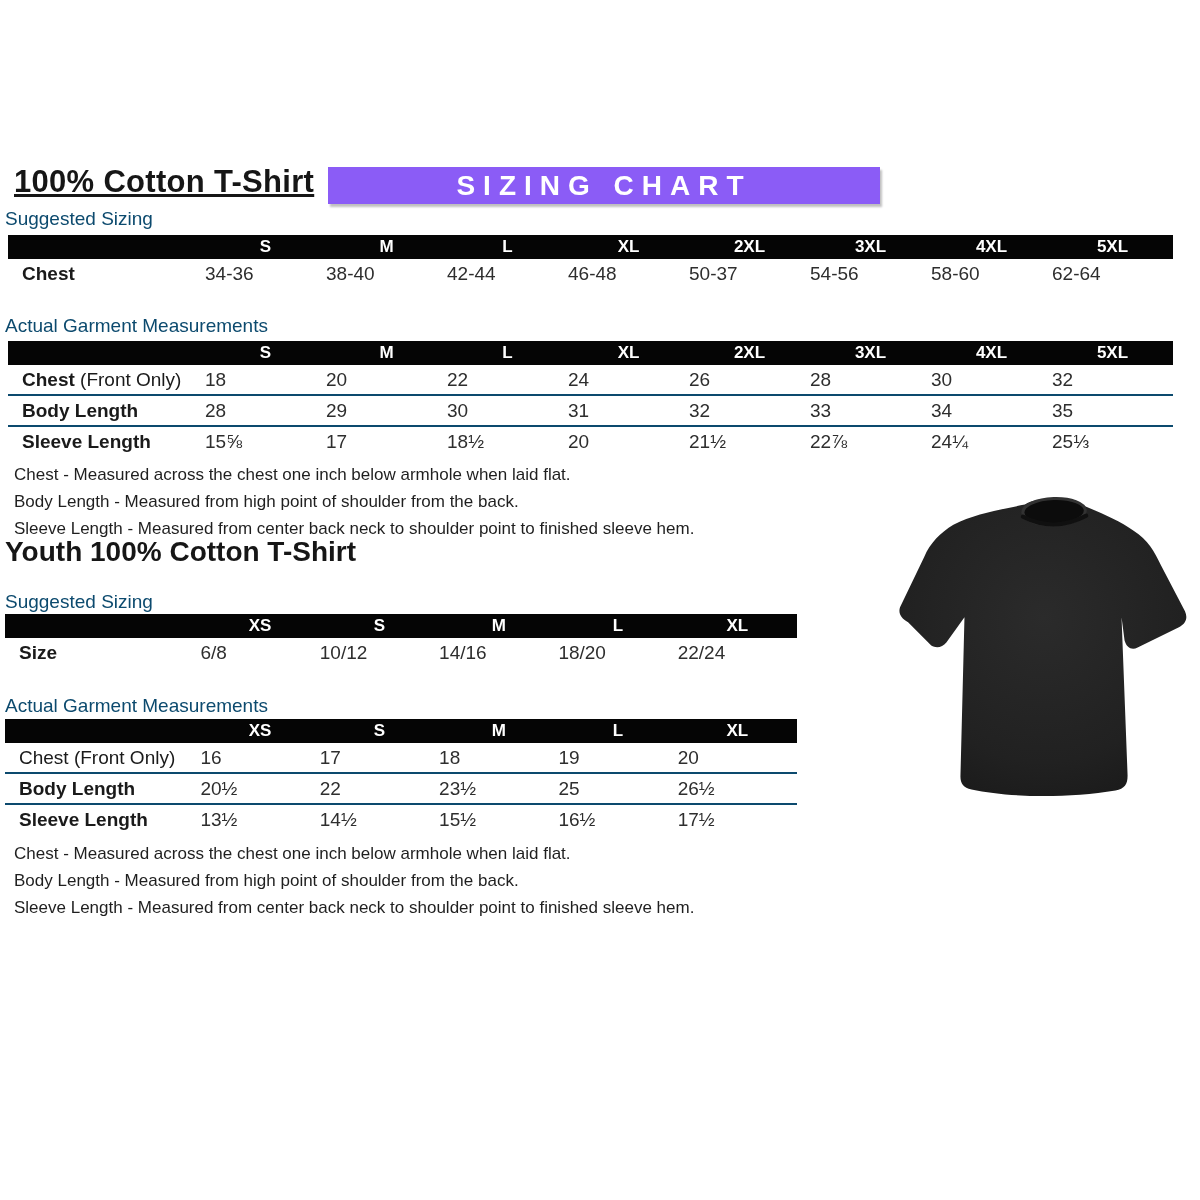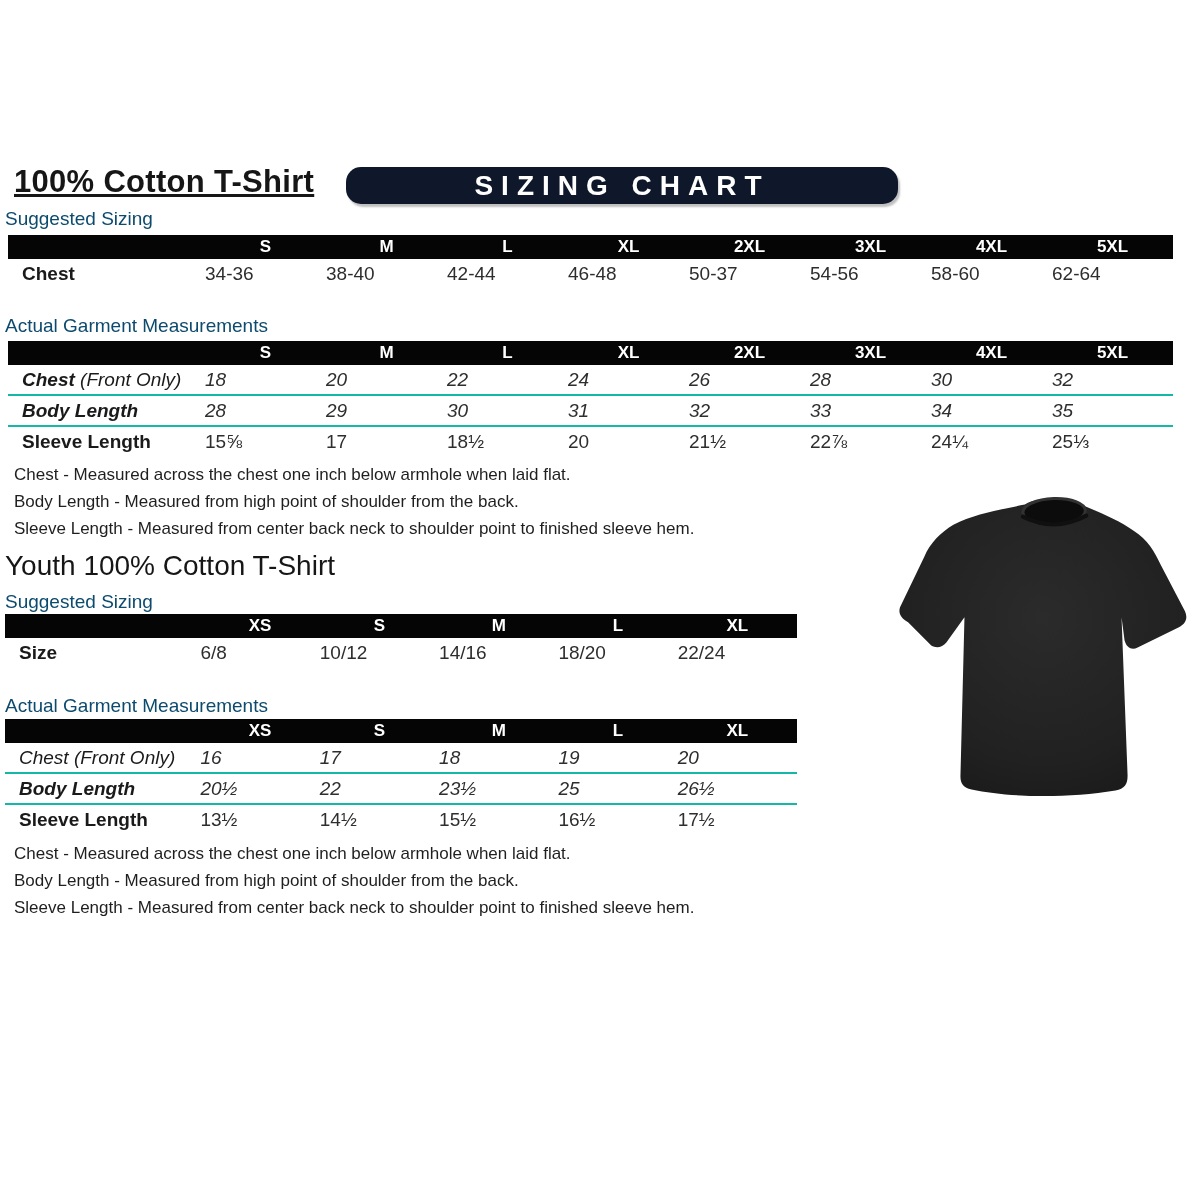--- a/index.html
+++ b/index.html
@@ -4,44 +4,43 @@
 <style>
   html,body{margin:0;padding:0;}
   body{
     width:1200px;height:1200px;background:#ffffff;position:relative;
     font-family:"Liberation Sans",sans-serif;color:#1c1c1c;overflow:hidden;
   }
   .abs{position:absolute;}
 
   
   #adult-title{left:14px;top:164px;font-size:31px;font-weight:bold;letter-spacing:.3px;color:#161616;text-decoration:underline;}
-  #youth-title{left:5px;top:550px;font-size:28px;font-weight:normal;color:#161616;}
+  #youth-title{left:5px;top:536px;font-size:28px;font-weight:bold;color:#161616;}
   #banner{
-    left:346px;top:167px;width:552px;height:37px;background:#0f172a;color:#fff;
+    left:328px;top:167px;width:552px;height:37px;background:#8b5cf6;color:#fff;
     display:flex;align-items:center;justify-content:center;
     font-size:28px;font-weight:bold;letter-spacing:8px;
     box-shadow:2px 3px 2px rgba(0,0,0,.25);
-    border-radius:15px;
   }
   .section-label{font-size:19px;color:#0c4a6e;}
   #adult-suggested-label{left:5px;top:208px;}
   #adult-garment-label{left:5px;top:315px;}
   #youth-suggested-label{left:5px;top:591px;}
   #youth-garment-label{left:5px;top:695px;}
 
   
   table{border-collapse:collapse;table-layout:fixed;}
   thead th{
     background:#050505;color:#ffffff;font-weight:bold;font-size:17px;
     height:24px;text-align:center;padding:0;
   }
   td{height:29px;padding:0;font-size:19px;color:#2e2e2e;text-align:left;vertical-align:middle;}
   td.rlabel{text-align:left;padding-left:14px;color:#1a1a1a;}
   td.rlabel .b{font-weight:bold;}
-  .divided tbody tr.sep td{border-bottom:2px solid #14b8a6;font-style:italic;}
+  .divided tbody tr.sep td{border-bottom:2px solid #0c4a6e;}
 
   #adult-suggested-table{left:8px;top:235px;width:1165px;}
   #adult-garment-table{left:8px;top:341px;width:1165px;}
   #youth-suggested-table{left:5px;top:614px;width:792px;}
   #youth-garment-table{left:5px;top:719px;width:792px;}
 
   
   .notes{font-size:17px;color:#1f1f1f;line-height:27px;}
   #adult-notes{left:14px;top:461px;}
   #youth-notes{left:14px;top:840px;}

